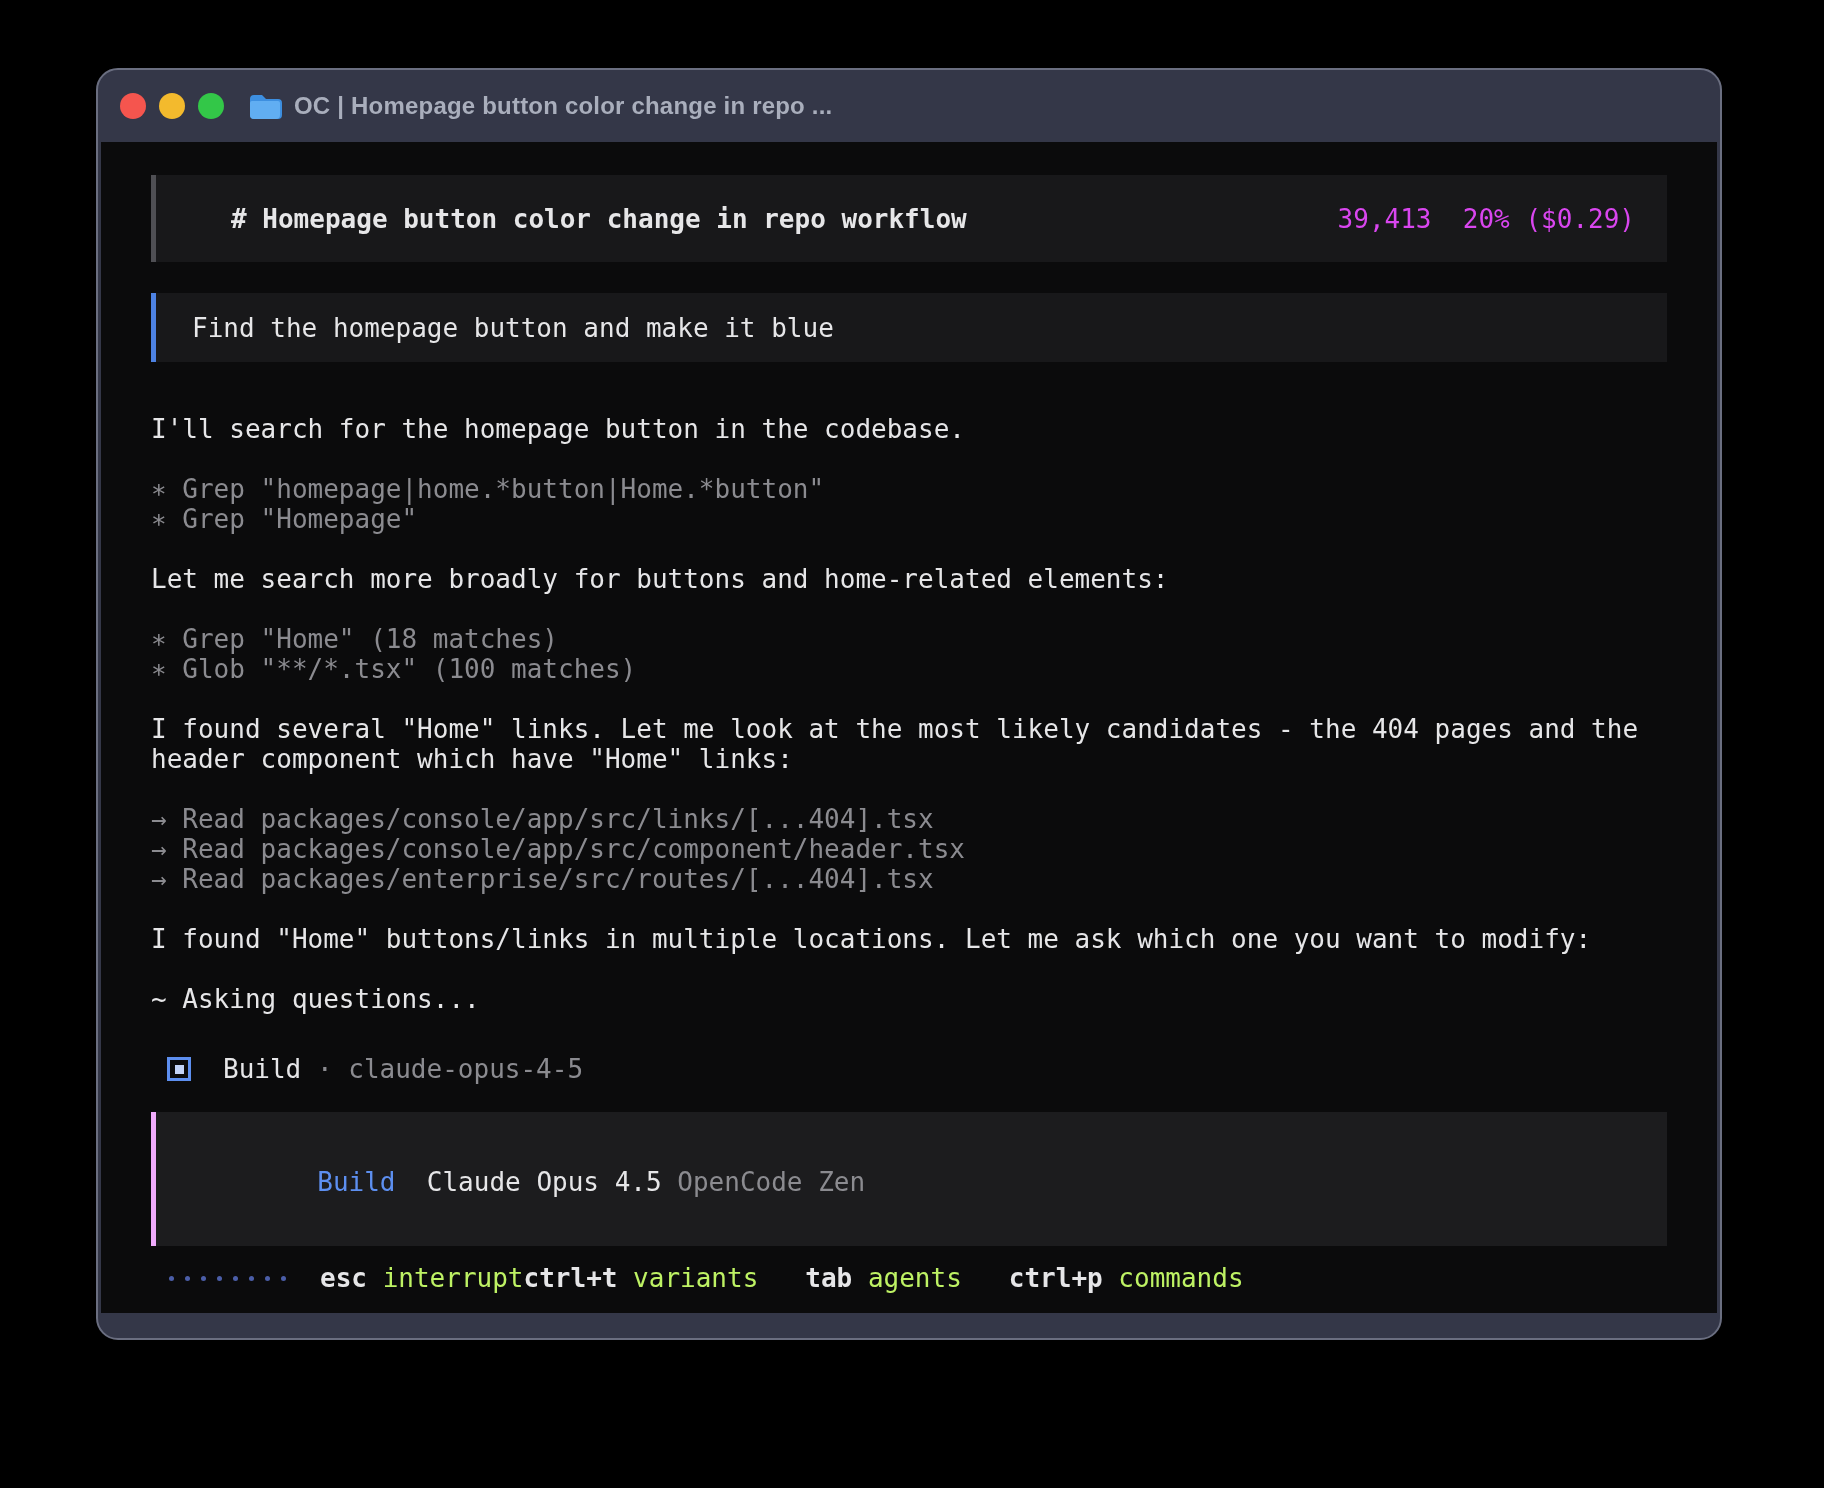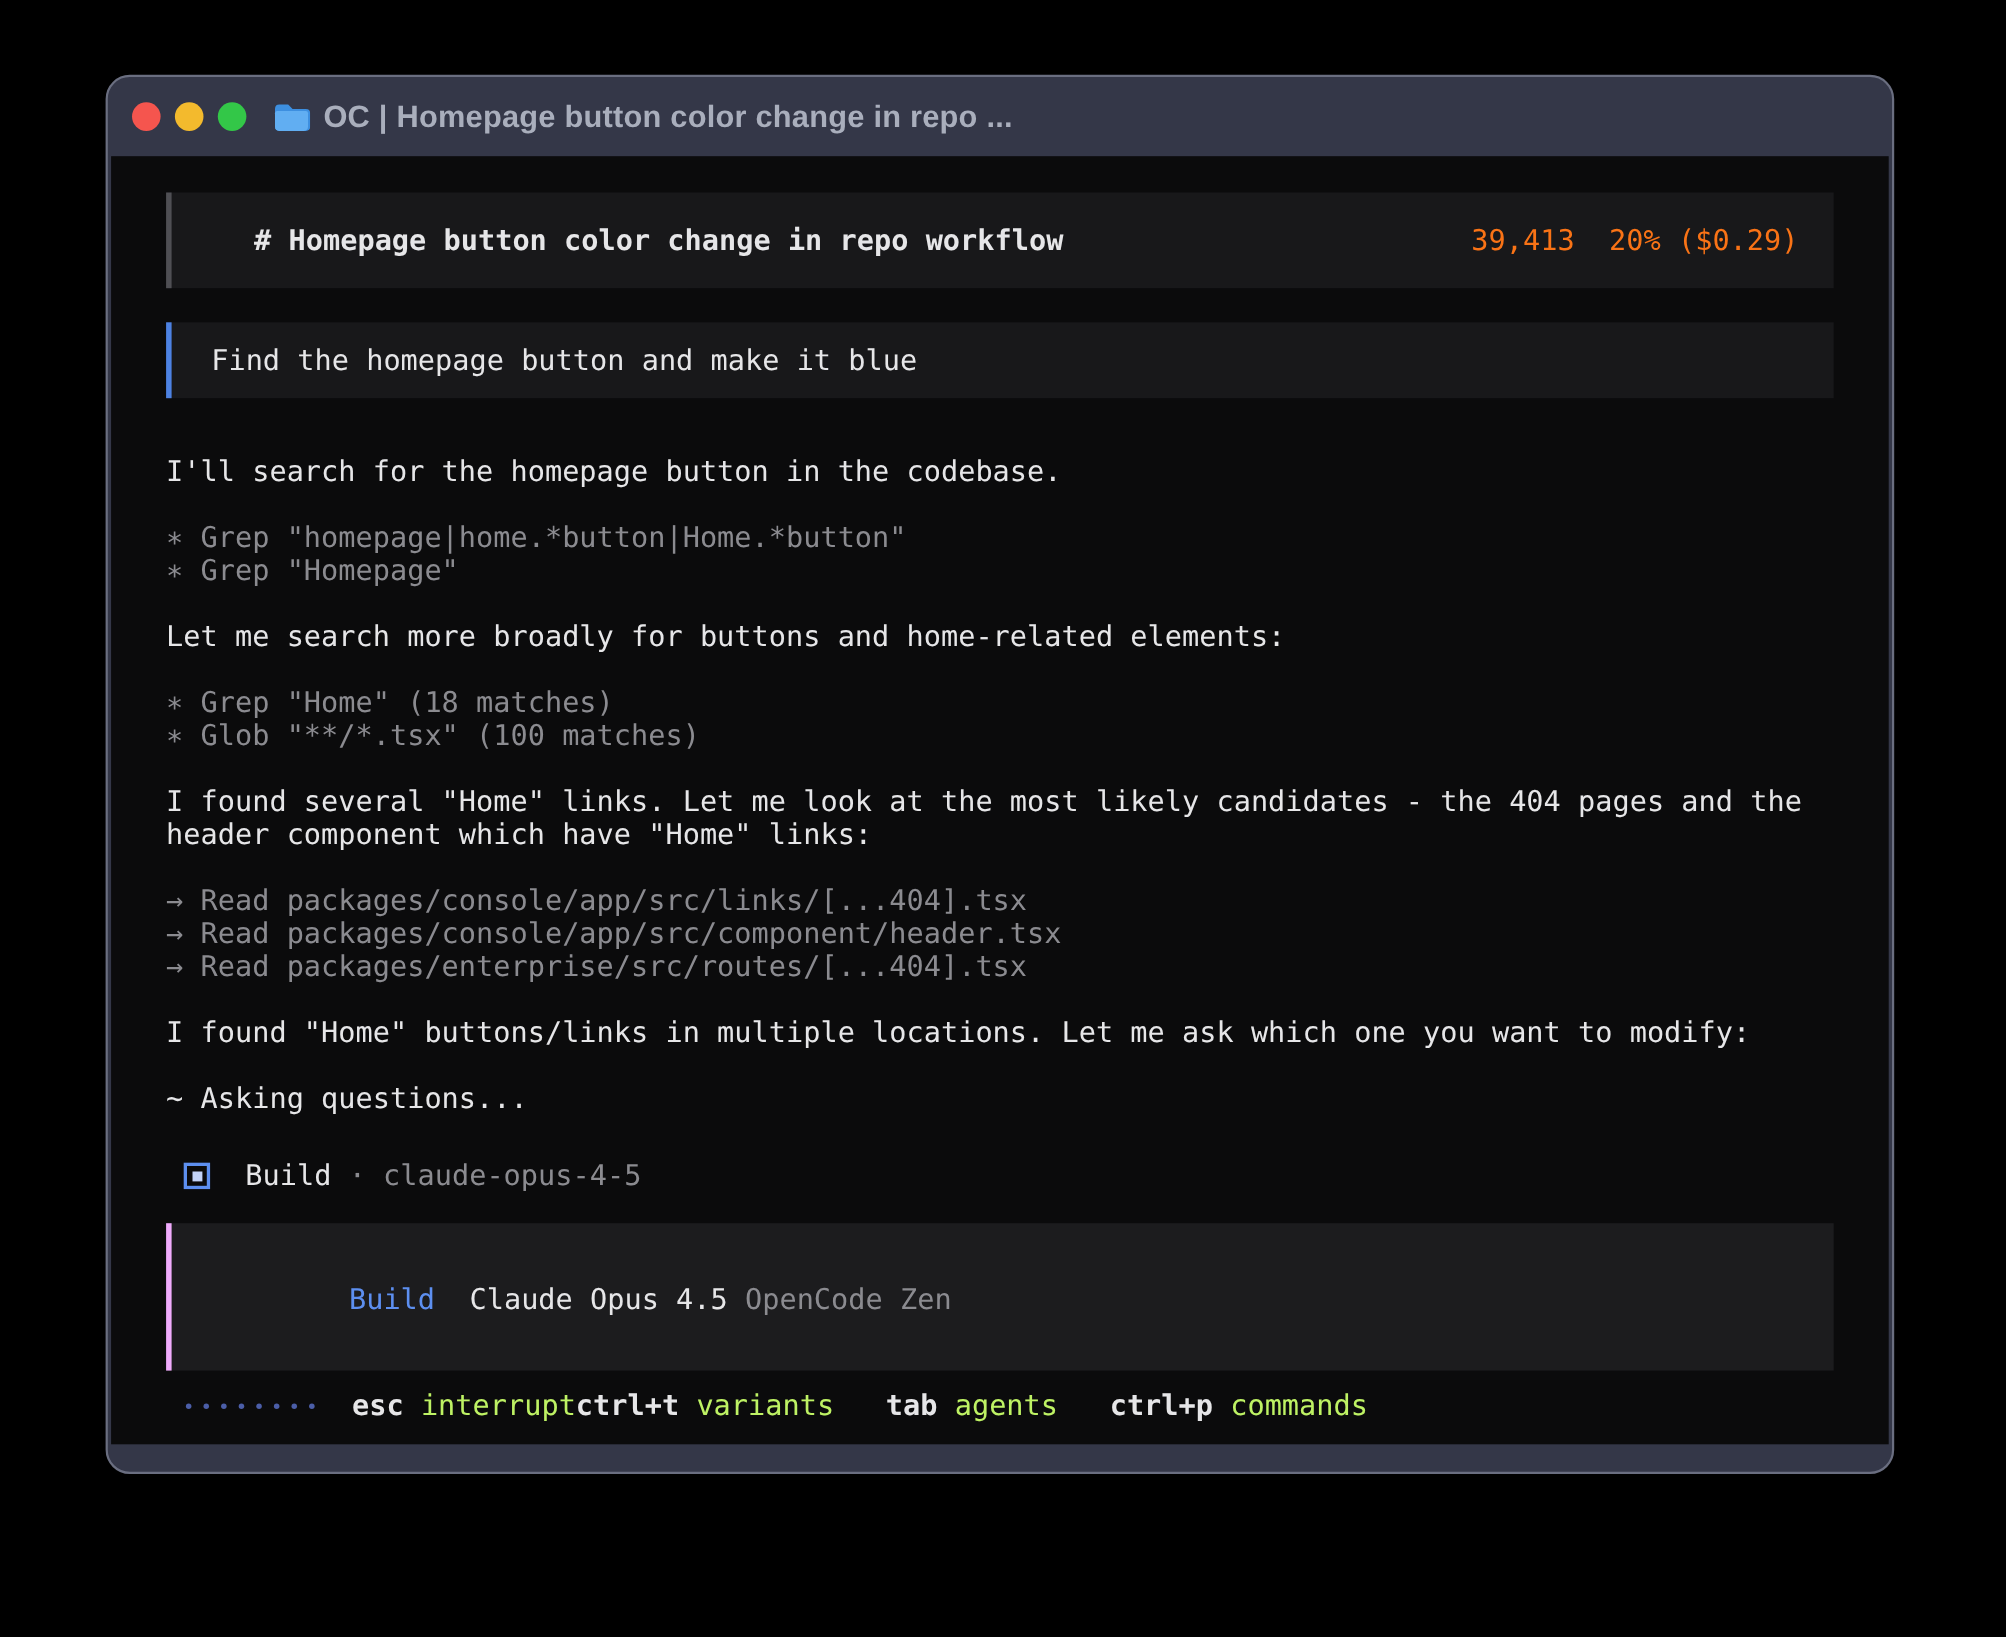--- a/index.html
+++ b/index.html
@@ -18,40 +18,40 @@
     padding:0 22px; gap:12px;
   }
   .traffic { display:flex; gap:13px; align-items:center; margin-right:12px; }
   .tl { width:26px; height:26px; border-radius:50%; }
   .tl.red    { background:#f5554e; }
   .tl.yellow { background:#f3ba2d; }
   .tl.green  { background:#33c748; }
   .folder { width:34px; height:28px; flex:0 0 auto; }
   .wtitle {
     font-family:"Liberation Sans", sans-serif; font-weight:bold;
-    font-size:28px; color:#a9aebc; letter-spacing:.2px;
+    font-size:24px; color:#a9aebc; letter-spacing:.2px;
     white-space:nowrap; overflow:hidden;
   }
 
   
   .content {
     flex:1; margin:0 3px 25px 3px; background:#0b0b0c;
     display:flex; flex-direction:column;
     padding:33px 50px 0 50px;
     font-size:26px; line-height:30px; color:#e6e6e8;
   }
 
   .block { background:#18181a; }
   .hdr-block {
     border-left:5px solid #4f4f54;
     height:87px; display:flex; align-items:center; justify-content:space-between;
     padding:0 32px 0 36px; margin-bottom:31px;
   }
   .hdr-title { font-weight:bold; white-space:pre;margin-left:39px; }
-  .hdr-stats { color:#f97316; white-space:pre; }
+  .hdr-stats { color:#d946ef; white-space:pre; }
 
   .user-block {
     border-left:5px solid #4d82e3;
     height:69px; display:flex; align-items:center;
     padding:16px 36px; margin-bottom:52px; white-space:pre;
   }
 
   .transcript { }
   .tline { height:30px; white-space:pre; }
   .tline.white { color:#e6e6e8; }

